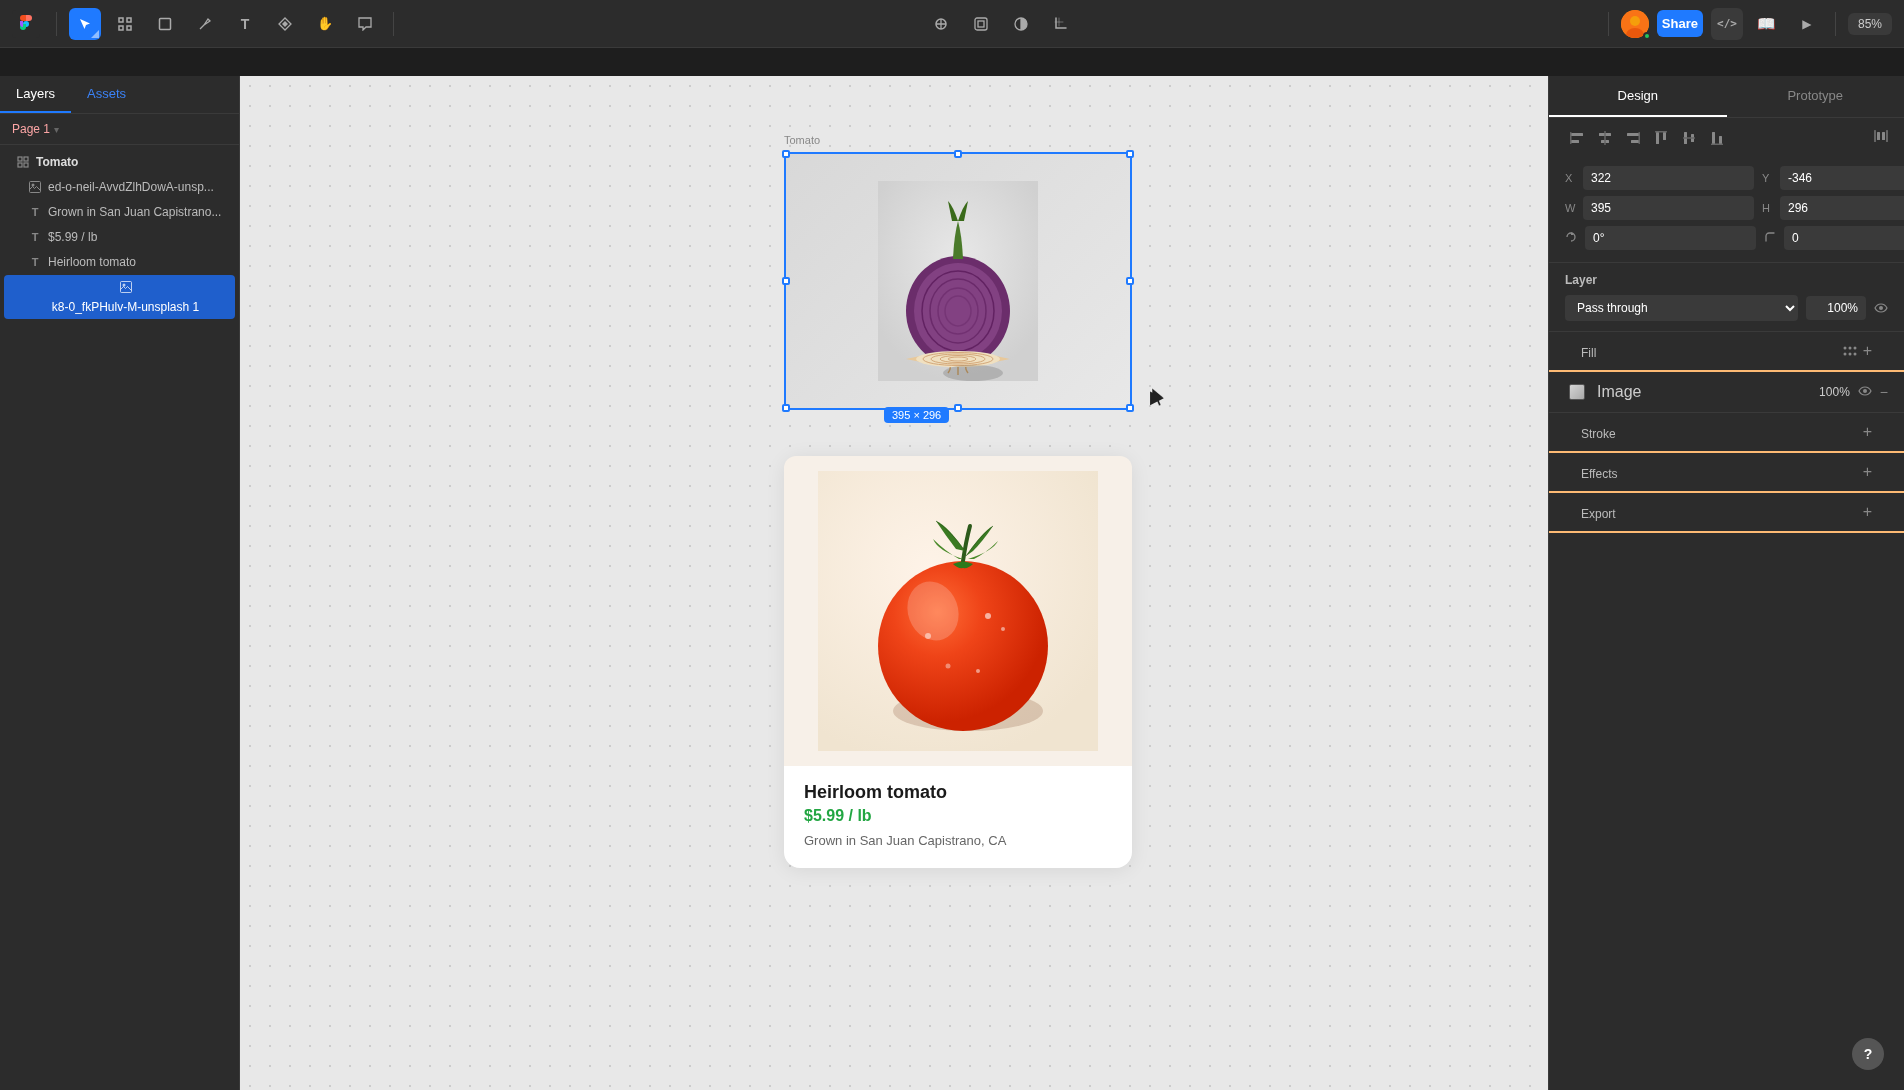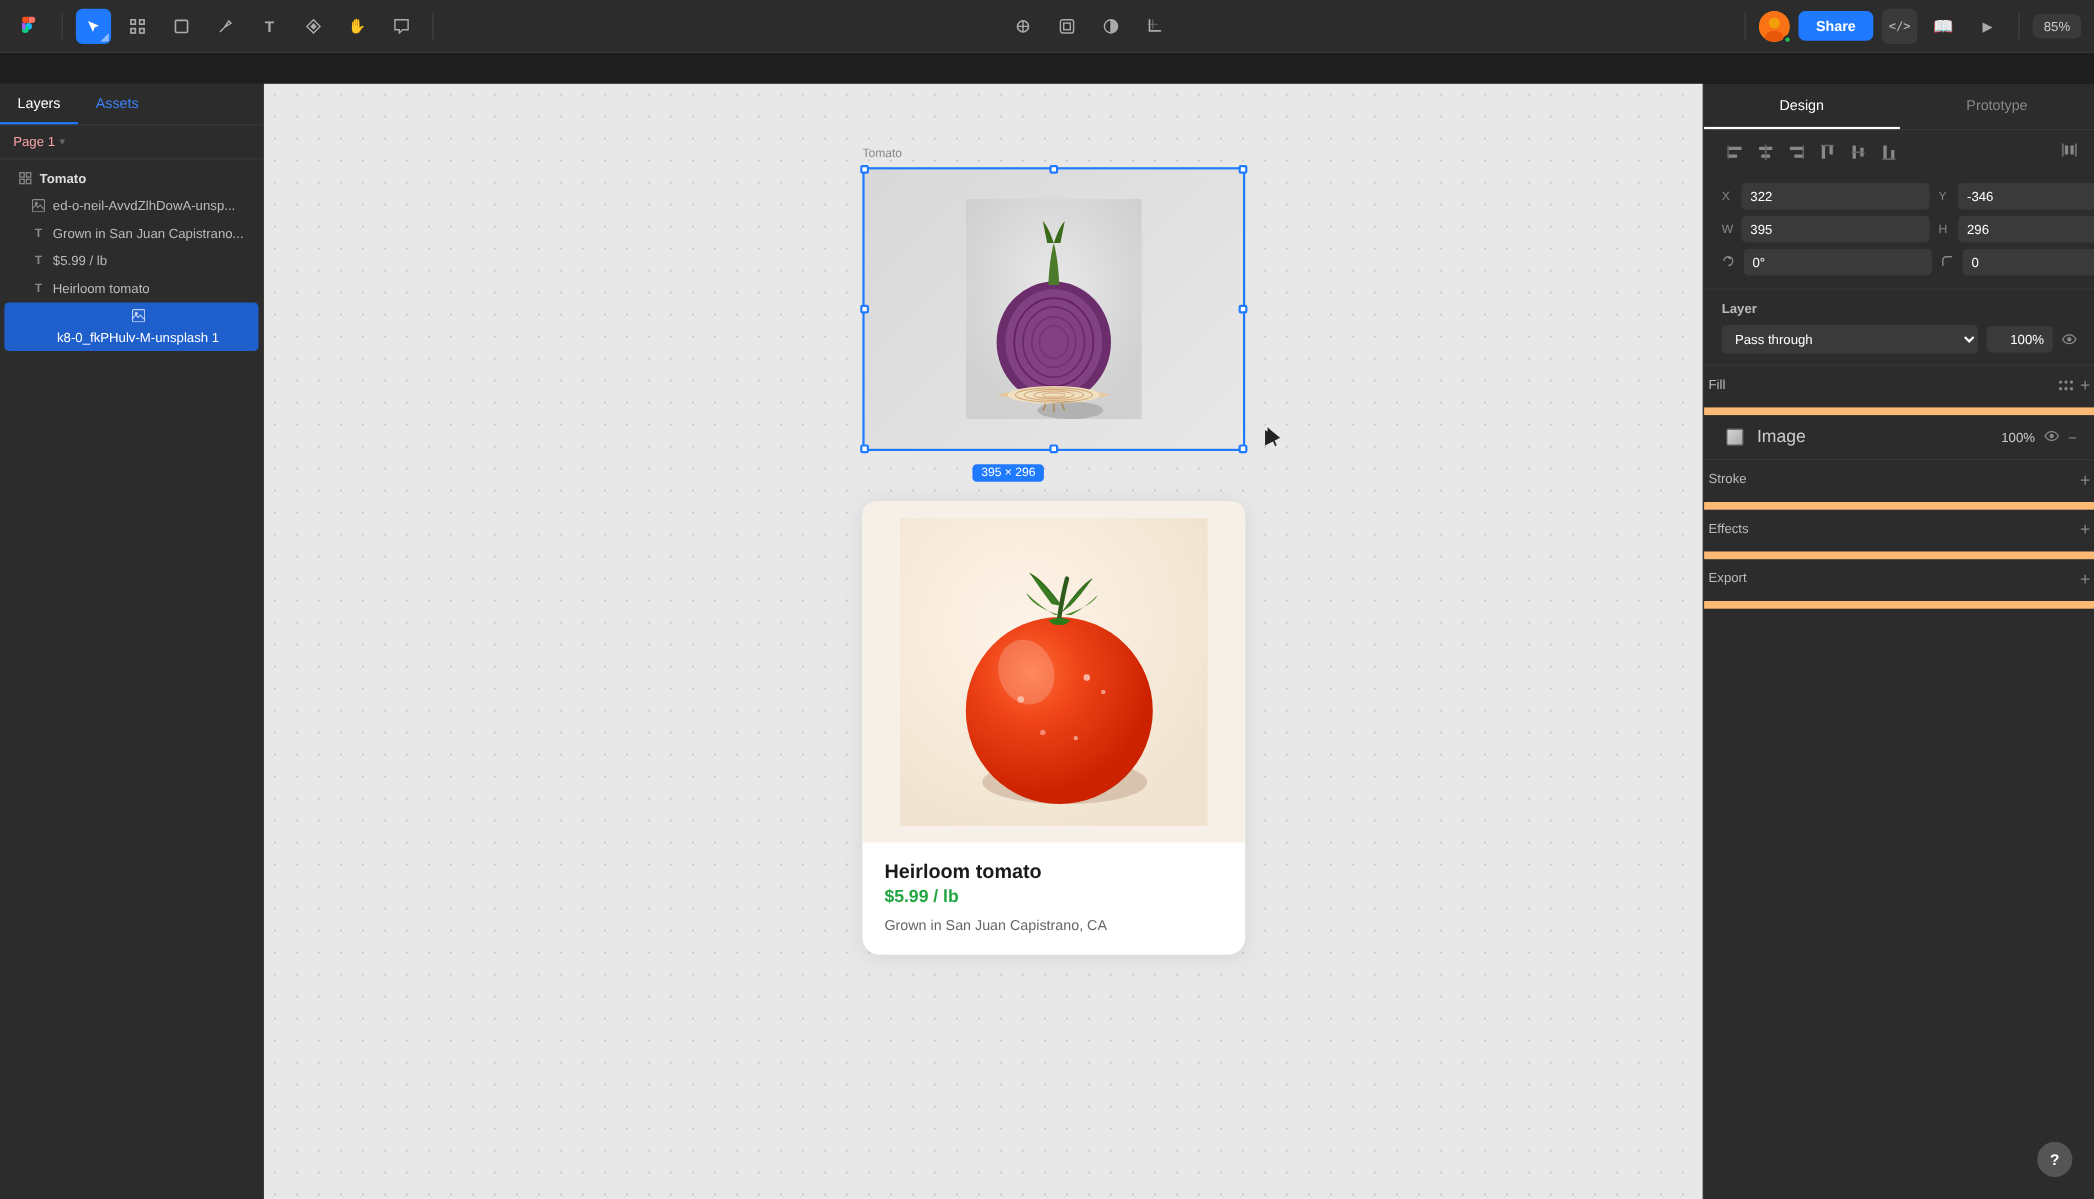--- a/index.html
+++ b/index.html
@@ -19,21 +19,21 @@
       width: 32px; height: 32px; display: flex; align-items: center; justify-content: center;
       border-radius: 6px; cursor: pointer; color: #ccc; font-size: 14px; position: relative;
       border: none; background: transparent;
     }
     .toolbar-btn.active { background: #1f7aff; color: #fff; }
     .toolbar-divider { width: 1px; height: 24px; background: #444; margin: 0 4px; }
     .toolbar-spacer { flex: 1; }
     .toolbar-right { display: flex; align-items: center; gap: 8px; }
     .share-btn {
       background: #1f7aff; color: #fff; border: none; border-radius: 6px;
-      padding: 6px 16px; font-size: 13px; font-weight: 600; cursor: pointer;
+      padding: 6px 5px; font-size: 13px; font-weight: 600; cursor: pointer;
     }
     .toolbar-icon-btn {
       width: 32px; height: 32px; border-radius: 6px; background: #3a3a3a;
       display: flex; align-items: center; justify-content: center; cursor: pointer; color: #ccc; font-size: 13px;
     }
     .zoom-btn {
       background: #3a3a3a; color: #ccc; border: none; border-radius: 6px;
       padding: 4px 10px; font-size: 12px; cursor: pointer;
     }
     .avatar-wrap { position: relative; cursor: pointer; }
@@ -171,22 +171,22 @@
     .panel-section { padding: 12px 16px; border-bottom: 1px solid #3a3a3a; }
     .panel-input {
       flex: 1; background: #3a3a3a; border: none; border-radius: 4px;
       padding: 5px 8px; color: #fff; font-size: 12px; outline: none;
     }
     .panel-row-2col { display: flex; gap: 8px; }
     .panel-field { flex: 1; display: flex; align-items: center; gap: 4px; }
     .panel-field-label { font-size: 11px; color: #888; width: 14px; }
 
     .section-header {
-      display: flex; align-items: flex-start; justify-content: space-between;
-      padding: 10px 4px; border-bottom: 7px solid #fdba74;
+      display: flex; align-items: flex-end; justify-content: space-between;
+      padding: 10px 32px; border-bottom: 2px solid #fdba74;
     }
     .section-title { font-size: 12px; color: #bbb; font-weight: 500; }
     .section-add { color: #888; font-size: 16px; cursor: pointer; }
 
     .layer-section { padding: 10px 16px; border-bottom: 1px solid #3a3a3a; }
     .layer-row { display: flex; align-items: center; gap: 8px; }
     .blend-select {
       flex: 1; background: #3a3a3a; border: none; border-radius: 4px;
       padding: 5px 8px; color: #fff; font-size: 12px; cursor: pointer; outline: none;
     }
@@ -462,21 +462,21 @@
         <div class="selection-handle tr"></div>
         <div class="selection-handle bl"></div>
         <div class="selection-handle br"></div>
 
         <div class="selection-handle" style="top:-4px;left:50%;transform:translateX(-50%);"></div>
         <div class="selection-handle" style="bottom:-4px;left:50%;transform:translateX(-50%);"></div>
         <div class="selection-handle" style="top:50%;left:-4px;transform:translateY(-50%);"></div>
         <div class="selection-handle" style="top:50%;right:-4px;transform:translateY(-50%);"></div>
       </div>
 
-      <div class="size-badge" style="left: 644px; top: 346px; text-align: center;">395 × 296</div>
+      <div class="size-badge" style="left: 644px; top: 331px; text-align: center;">395 × 296</div>
 
       <div class="cursor-arrow" style="left: 910px; top: 310px;">
         <svg width="18" height="22" viewBox="0 0 18 22" fill="none">
           <path d="M2 2L2 17L6 13L9 20L11 19L8 12L14 12L2 2Z" fill="#222" stroke="#fff" stroke-width="0.5"></path>
         </svg>
       </div>
 
       <div class="tomato-card" style="left: 544px; top: 380px; width: 348px;">
 
         <div class="tomato-card-image-area" style="height: 310px; background: #f7f0e8;">

